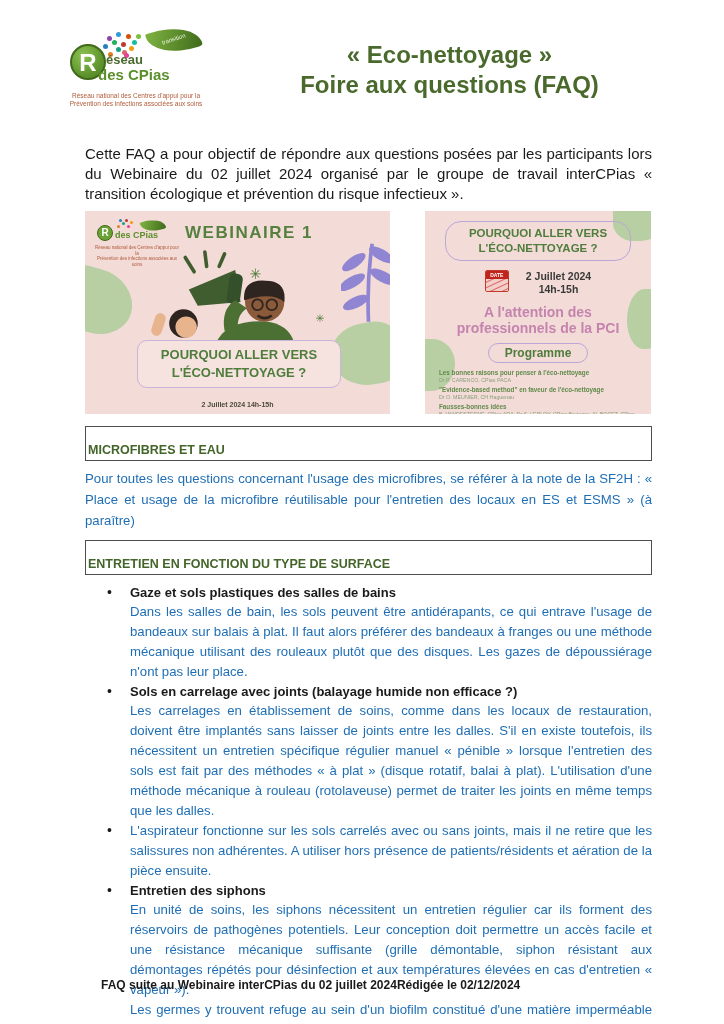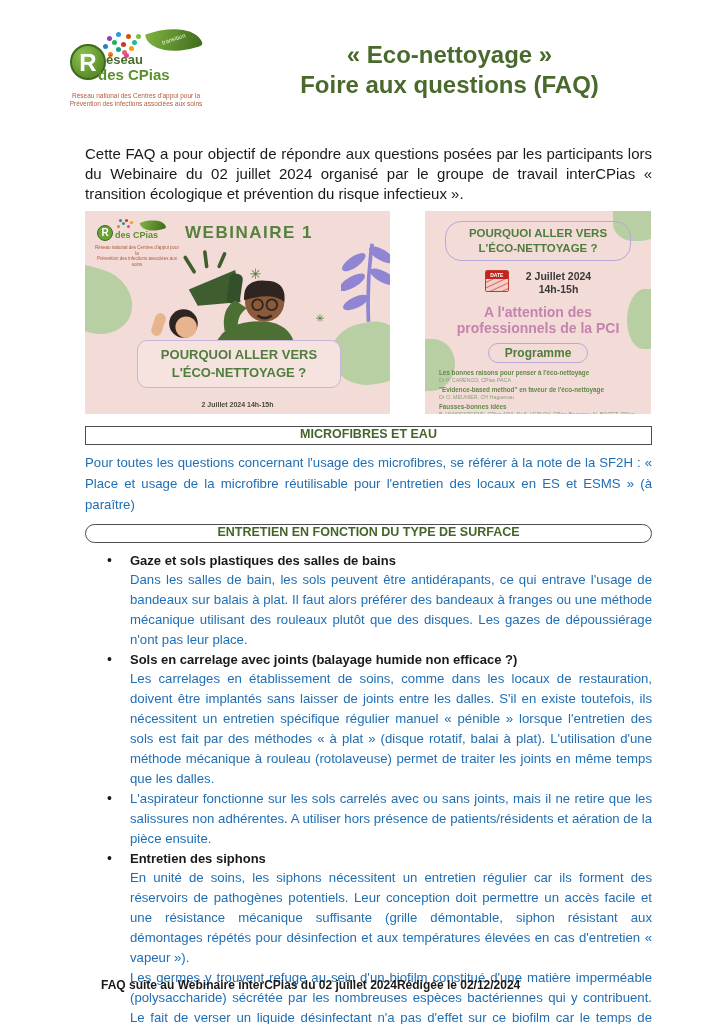--- a/index.html
+++ b/index.html
@@ -101,26 +101,26 @@
   .sr-audience { margin-top: 8px; color: #c584ae; font-weight: bold; font-size: 14px; }
   .sr-programme { display: inline-block; margin-top: 7px; border: 1.5px solid #b9a7d8; border-radius: 14px;
     padding: 2px 16px; color: #4e7d3c; font-weight: bold; font-size: 12px; }
   .sr-items { margin-top: 6px; text-align: left; padding: 0 4px; }
   .sr-item { margin-bottom: 3px; }
   .sr-item-title { color: #5f8a4a; font-size: 6.3px; font-weight: bold; line-height: 7.5px; }
   .sr-item-speaker { color: #8aa07e; font-size: 5.3px; line-height: 6.5px; }
 
   
   .section-box {
-    border: 1.3px solid #4d4d4d; margin-top: 12px; padding: 0 2px 3px 2px; text-align: center;
+    border: 1.3px solid #4d4d4d; margin-top: 12px; padding: 16px 2px 3px 2px; 
     color: #44652a; font-weight: bold; font-size: 12.5px;
   }
   .blue { color: #1f6eb5; }
   .micro-para { margin-top: 7px; font-size: 13.2px; line-height: 21px; text-align: justify; }
-  .section-box.second { margin-top: 9px; border-radius: 10px; }
+  .section-box.second { margin-top: 9px; }
 
   .bullets { list-style: none; margin-top: 8px; }
   .bullets li { position: relative; padding-left: 45px; }
   .bullets li::before { content: "•"; position: absolute; left: 22px; top: 0; font-size: 14px; line-height: 19px; color: #1a1a1a; }
   .bullet-title { font-weight: bold; font-size: 13px; line-height: 19px; }
   .bullet-body { font-size: 13.2px; line-height: 20px; text-align: justify; }
 
   
   .footer { position: absolute; left: 85px; right: 72px; top: 978px; display: flex; 
     font-size: 12px; font-weight: bold; margin-left: 16px; }

